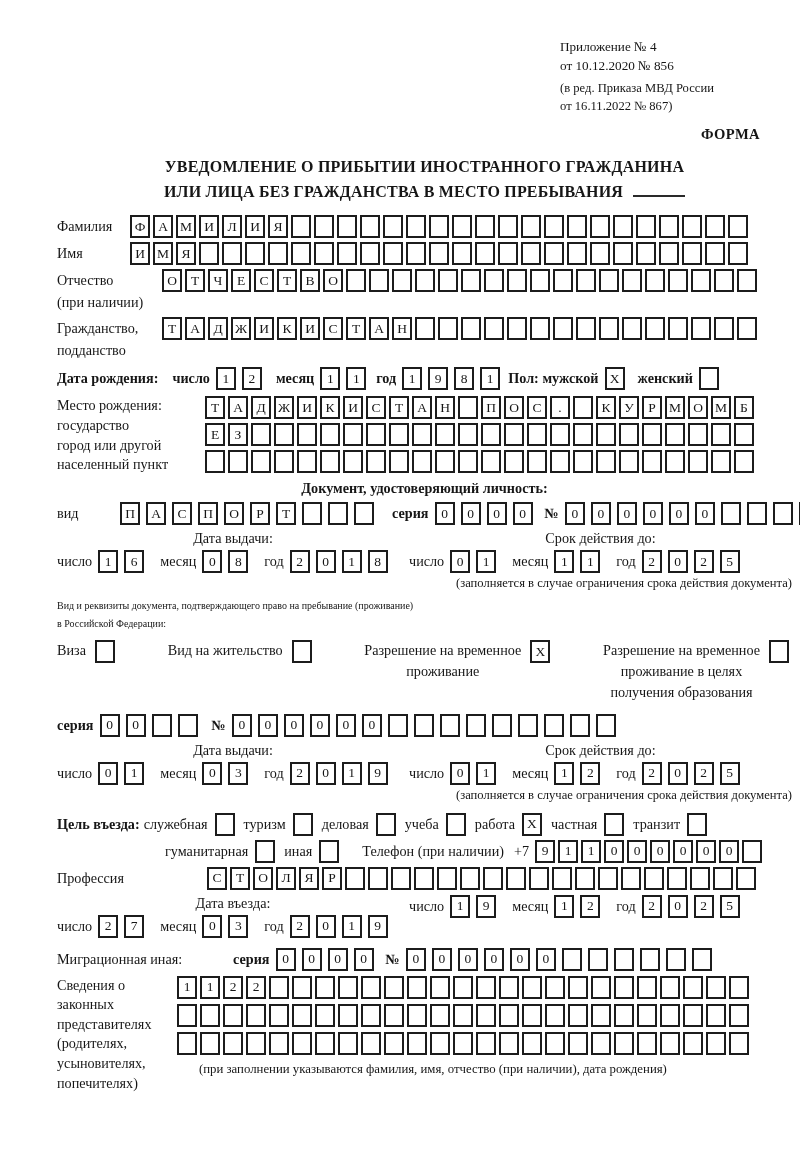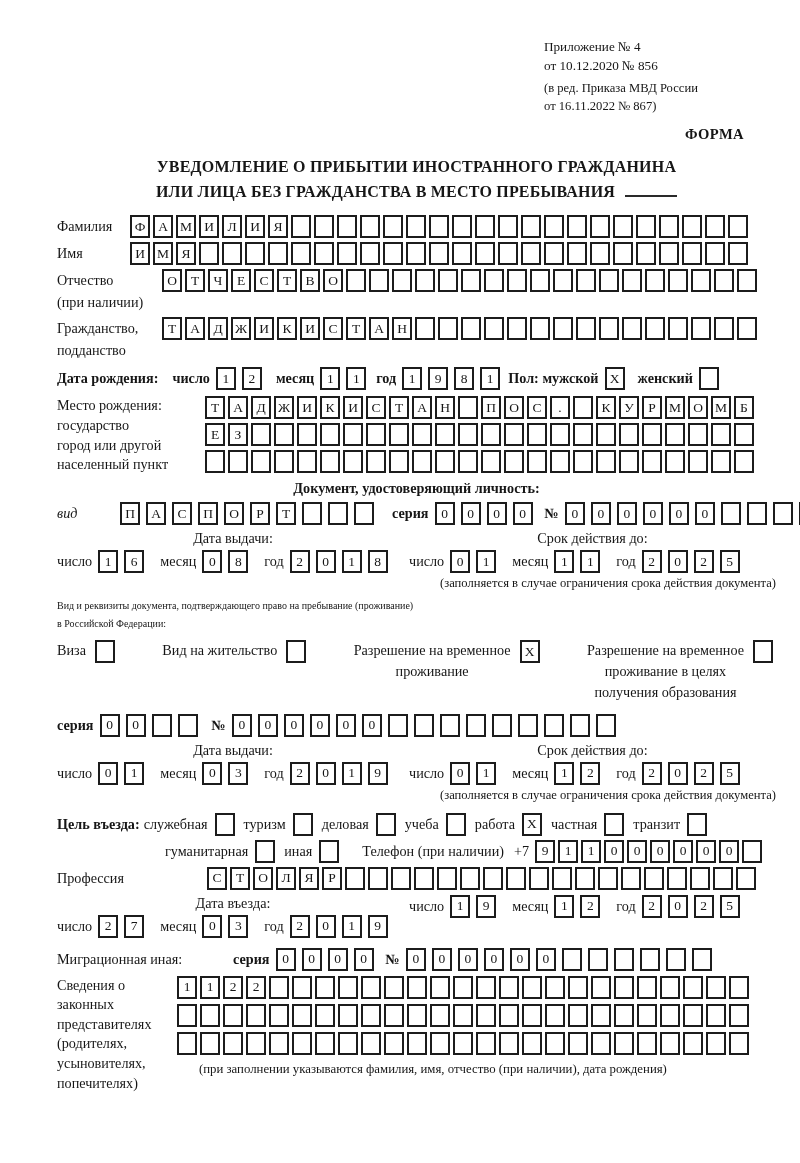--- a/index.html
+++ b/index.html
@@ -1,34 +1,34 @@
 <!DOCTYPE html>
 <html><head>
 <meta charset="utf-8">
 <style>
   html,body{margin:0;padding:0;background:#fff;}
   .page{
     width:800px;height:1163px;box-sizing:border-box;
-    padding:38px 24px 0 57px;overflow:hidden;background:#fff;
+    padding:38px 8px 0 57px;overflow:hidden;background:#fff;
     font-family:"Liberation Serif","DejaVu Serif",serif;color:#161616;
     position:relative;
   }
   
   .appendix{margin-left:auto;width:232px;font-size:13.2px;line-height:1.42;}
   .appendix .grp2{margin-top:5px;font-size:12.6px;}
   .forma{text-align:right;padding-right:32px;font-weight:bold;font-size:14.6px;margin-top:10px;letter-spacing:.4px;}
   .title{text-align:center;font-weight:bold;font-size:16px;margin-top:12px;line-height:1.55;letter-spacing:.2px;}
   .uline{display:inline-block;width:52px;border-bottom:2px solid #2a2a2a;margin-left:10px;}
   .sechead{font-weight:bold;font-size:14.4px;text-align:center;margin-top:15px;letter-spacing:.2px;}
   
   .frow{display:flex;align-items:center;margin-bottom:4px;font-size:14.2px;}
   .frow.top{align-items:flex-start;}
   .mt6{margin-top:6px;} .mt10{margin-top:10px;}
   .flabel{flex:0 0 auto;}
-  .w63{width:63px;font-style:italic;} .w73{width:73px;} .w105{width:105px;} .w148{width:148px;} .w150{width:150px;} .w160{width:160px;}
+  .w63{width:63px;} .w73{width:73px;} .w105{width:105px;} .w148{width:148px;} .w150{width:150px;} .w160{width:160px;}
   .stack{display:flex;flex-direction:column;line-height:1.55;}
   .cells{display:flex;flex:0 0 auto;}
   .cell{
     box-sizing:border-box;flex:0 0 auto;width:20px;height:23px;
     border:2px solid #1c1c1c;margin-right:3px;background:#fff;
     display:inline-flex;align-items:center;justify-content:center;
     font-size:13.5px;line-height:1;
   }
   .cells.sp .cell{margin-right:6px;}
   .lab{margin:0 6px 0 0;font-weight:bold;}

